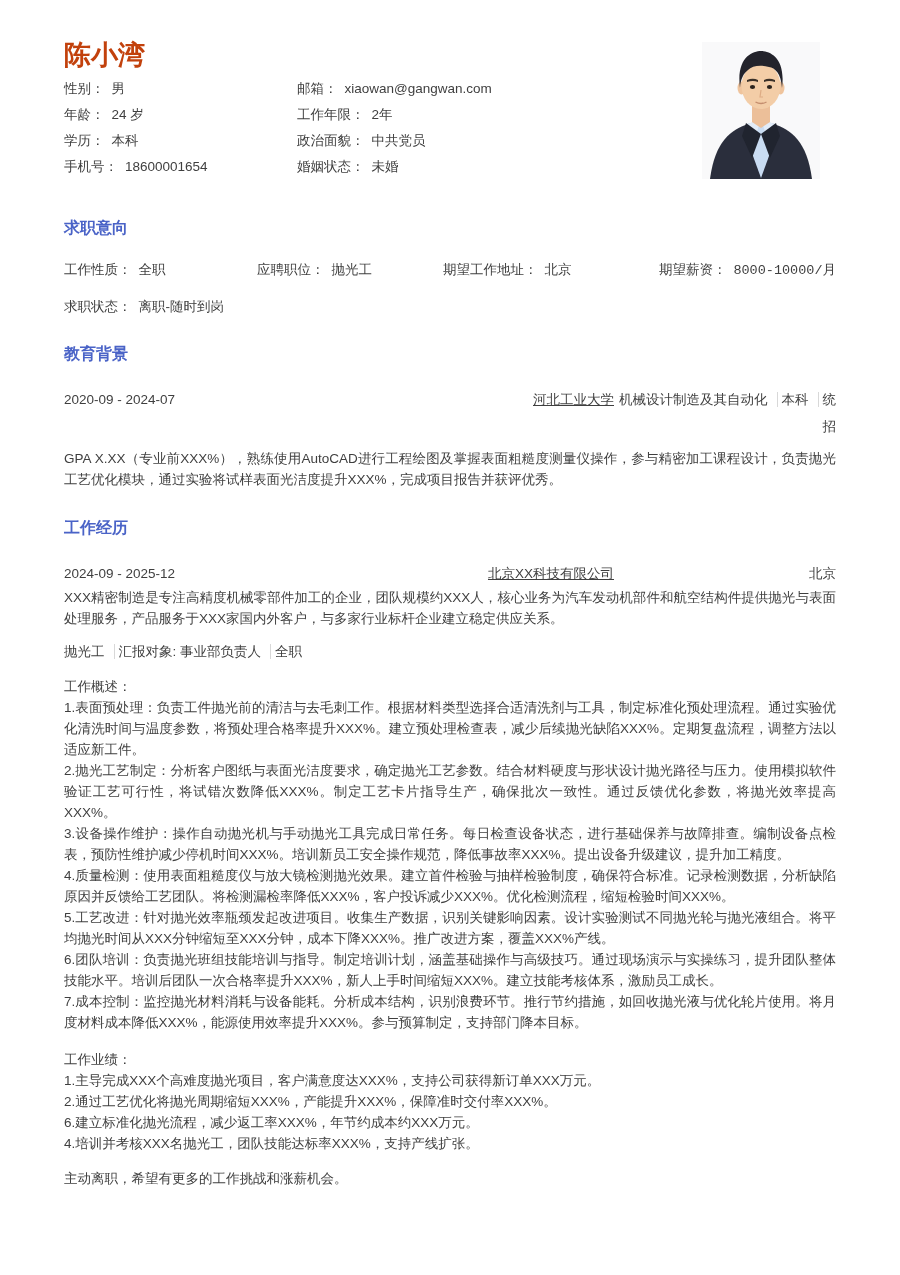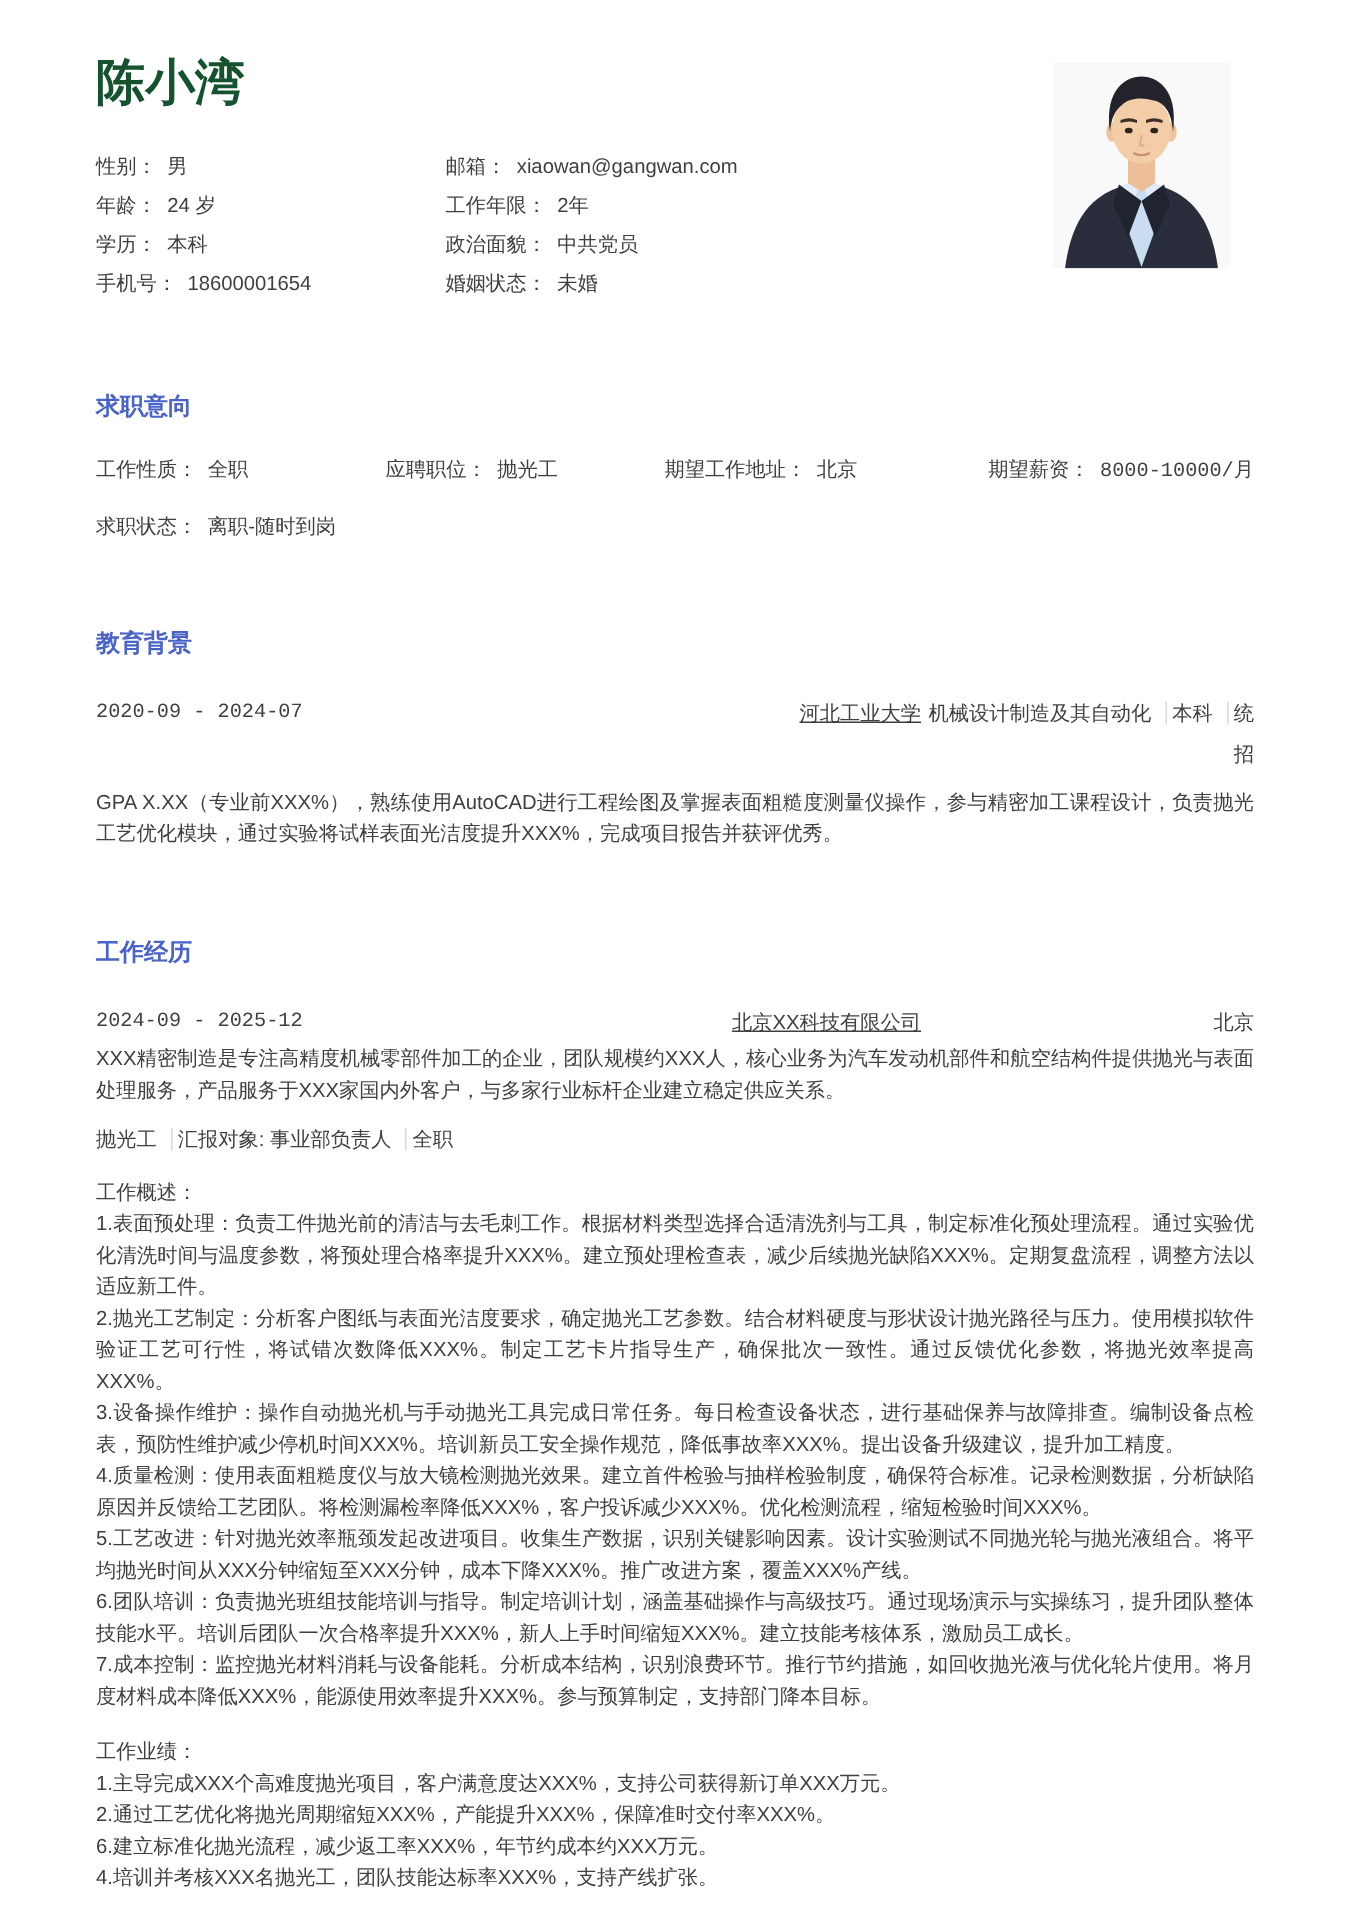--- a/index.html
+++ b/index.html
@@ -7,46 +7,46 @@
   html,body { margin:0; padding:0; background:#ffffff; }
   body {
     width:900px; height:1275px; overflow:hidden;
     font-family:"Liberation Sans","DejaVu Sans",sans-serif;
     color:var(--text); font-size:13.5px;
   }
   .page { width:900px; height:1275px; padding:38px 64px 0 64px; position:relative; }
 
   
   .header { position:relative; min-height:152px; }
-  .name { font-size:33px; font-weight:700; color:#14532d; margin:0 0 26px 0; line-height:34px; }
+  .name { font-size:27px; font-weight:700; color:#c2410c; margin:0 0 4px 0; line-height:34px; }
   .info-cols { display:flex; }
   .info-col { display:block; }
   .info-col-left { width:233px; }
   .info-col-right { flex:1; }
   .info-row { line-height:26px; height:26px; white-space:nowrap; }
   .lbl { color:var(--text); }
   .val { margin-left:7px; }
   .photo { position:absolute; top:4px; right:16px; width:118px; height:137px; overflow:hidden; }
   .photo svg { display:block; }
 
   
-  .sec-title { font-size:16px; font-weight:700; color:var(--accent); margin:60px 0 0 0; line-height:20px; }
+  .sec-title { font-size:16px; font-weight:700; color:var(--accent); margin:28px 0 0 0; line-height:20px; }
 
   
   .ji-row { display:flex; margin-top:24px; line-height:18px; }
   .ji-field { white-space:nowrap;font-family:Liberation Mono, monospace; }
   .ji-row .ji-field:nth-of-type(1){ width:193px; }
   .ji-row .ji-field:nth-of-type(2){ width:186px; }
   .ji-row .ji-field:nth-of-type(3){ flex:1; }
   .ji-row .ji-field:nth-of-type(4){ text-align:center; }
   .ji-row2 { margin-top:18px; line-height:18px; }
 
   
   .row3 { display:flex; margin-top:22px; line-height:27px; }
-  .row3 .r-left { width:222px;font-family:Liberation Mono, monospace; }
+  .row3 .r-left { width:222px; }
   .row3 .r-center { flex:1; text-align:right;text-decoration:underline; }
   .row3 .r-right { width:222px; text-align:right; }
 
   .chips { }
   .chip { display:inline; }
   .chips .chip:not(:last-child) { border-right:1px solid var(--sep); padding-right:9px; margin-right:4px; }
 
   .pos-line { margin-top:12px; line-height:21px; }
 
   .para { margin:0; line-height:21px; text-align:justify; }

